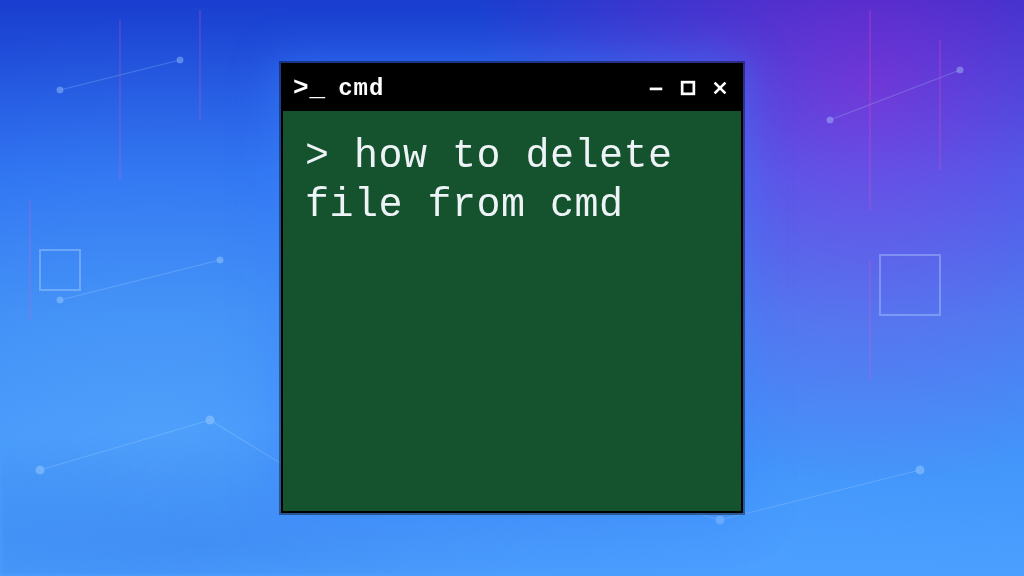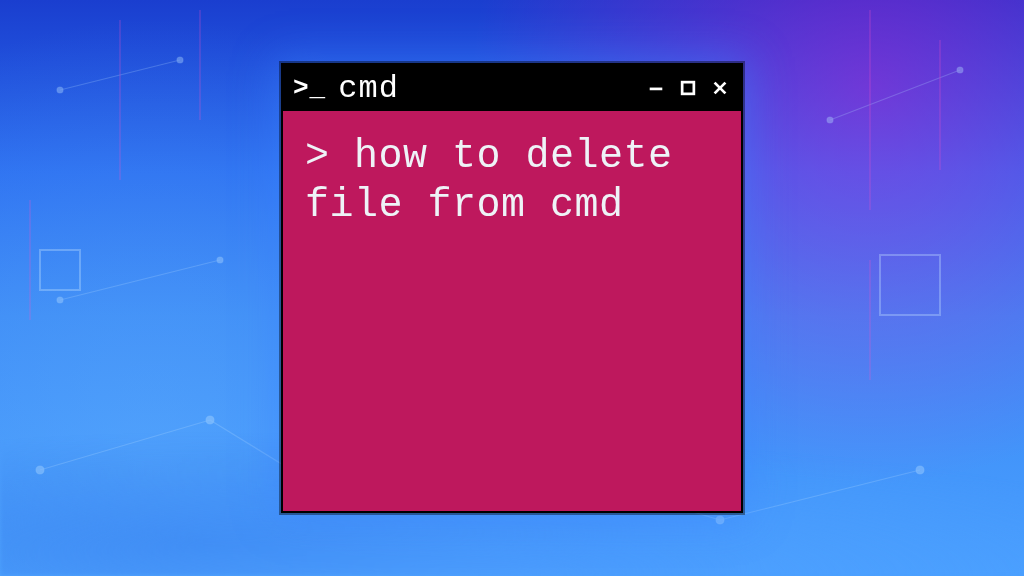--- a/index.html
+++ b/index.html
@@ -57,36 +57,36 @@
       display: flex; align-items: center; justify-content: space-between;
       padding: 0 10px;
       user-select: none;
     }
 
     .title-left { display:flex; align-items:center; gap: 12px; }
     .prompt-logo {
       font-size: 26px; font-weight: bold; letter-spacing: 1px;
       font-family: "Consolas","Courier New",monospace;
     }
-    .app-title { font-size: 32px; font-weight: normal; letter-spacing: 1px; }
+    .app-title { font-size: 24px; font-weight: bold; letter-spacing: 1px; }
 
     .win-controls { display:flex; align-items:center; gap: 10px; }
     .ctrl {
       width: 22px; height: 22px;
       display:inline-flex; align-items:center; justify-content:center;
       color:#fff; font-size: 20px; line-height: 1;
       cursor: pointer;
     }
     .ctrl svg { stroke:#fff; stroke-width:3; fill:none; }
     .ctrl.min svg line { stroke-width:3; }
     .ctrl.max svg rect { stroke-width:3; }
     .ctrl.close svg line { stroke-width:3; }
 
     .terminal-body {
-      background: #be185d;
+      background: #14532d;
       color: #eef3f7;
       min-height: 400px;
       padding: 22px 22px 28px 22px;
       font-size: 40px;
       line-height: 1.22;
       letter-spacing: 0.5px;
       white-space: pre-wrap;
       word-break: break-word;
     }
     .terminal-body .prompt-char { display:inline; }

